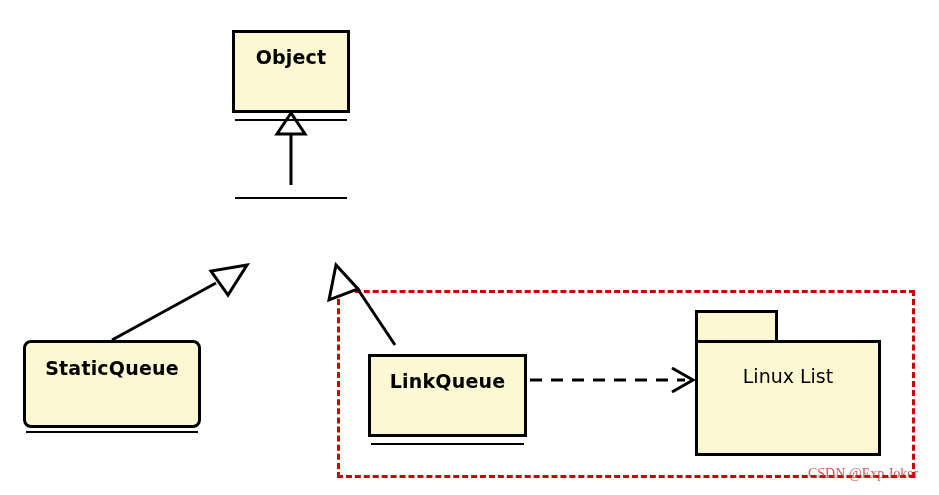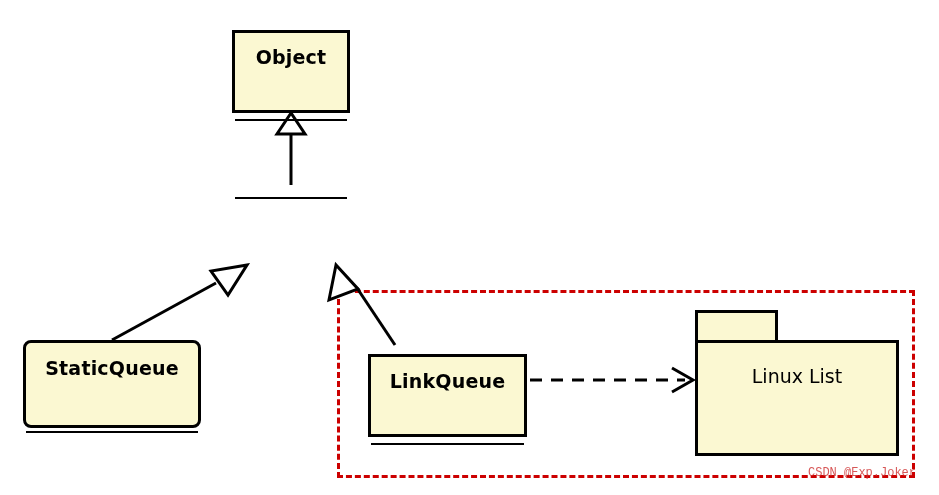--- a/index.html
+++ b/index.html
@@ -88,25 +88,25 @@
     left: 0;
     top: 0;
     width: 939px;
     height: 495px;
     pointer-events: none;
   }
 
   
   .watermark {
     position: absolute;
-    font-size: 12px;
+    font-size: 14px;
     color: #d03a3a;
     opacity: 0.85;
     white-space: nowrap;
-    font-family: Liberation Mono, monospace;
+    font-family: Liberation Serif, serif;
   }
 </style>
 </head>
 <body>
 
 <div id="canvas">
 
   <div class="highlight-rect" id="highlight-rect" style="left: 337px; top: 290px; width: 578px; height: 188px; border-color: rgb(204, 0, 0);"></div>
 
   <svg id="connectors" viewBox="0 0 939 495" xmlns="http://www.w3.org/2000/svg">
@@ -156,20 +156,20 @@
   <div class="uml-class" id="cls-linkqueue" style="left: 368px; top: 354px; width: 159px; height: 83px; background: rgb(251, 248, 210); border-color: rgb(0, 0, 0);">
     <div class="cls-name" style="height: 48px; font-size: 19px;">LinkQueue</div>
     <div class="cls-sep"></div>
     <div class="cls-compartment"></div>
     <div class="cls-sep"></div>
     <div class="cls-compartment"></div>
   </div>
 
   <div class="uml-package" id="pkg-linuxlist" style="left: 695px; top: 310px;">
     <div class="pkg-tab" id="pkg-linuxlist-tab" style="left: 0px; top: 0px; width: 83px; height: 33px;"></div>
-    <div class="pkg-body" id="pkg-linuxlist-body" style="left: 0px; top: 30px; width: 204px; height: 116px;">
+    <div class="pkg-body" id="pkg-linuxlist-body" style="left: 0px; top: 30px; width: 186px; height: 116px;">
       <div class="pkg-label">Linux List</div>
     </div>
   </div>
 
   <div class="watermark" id="watermark" style="left: 808px; top: 466px; color: rgb(208, 58, 58);">CSDN @Exp.Joker</div>
 
 </div>
 
 </body></html>

